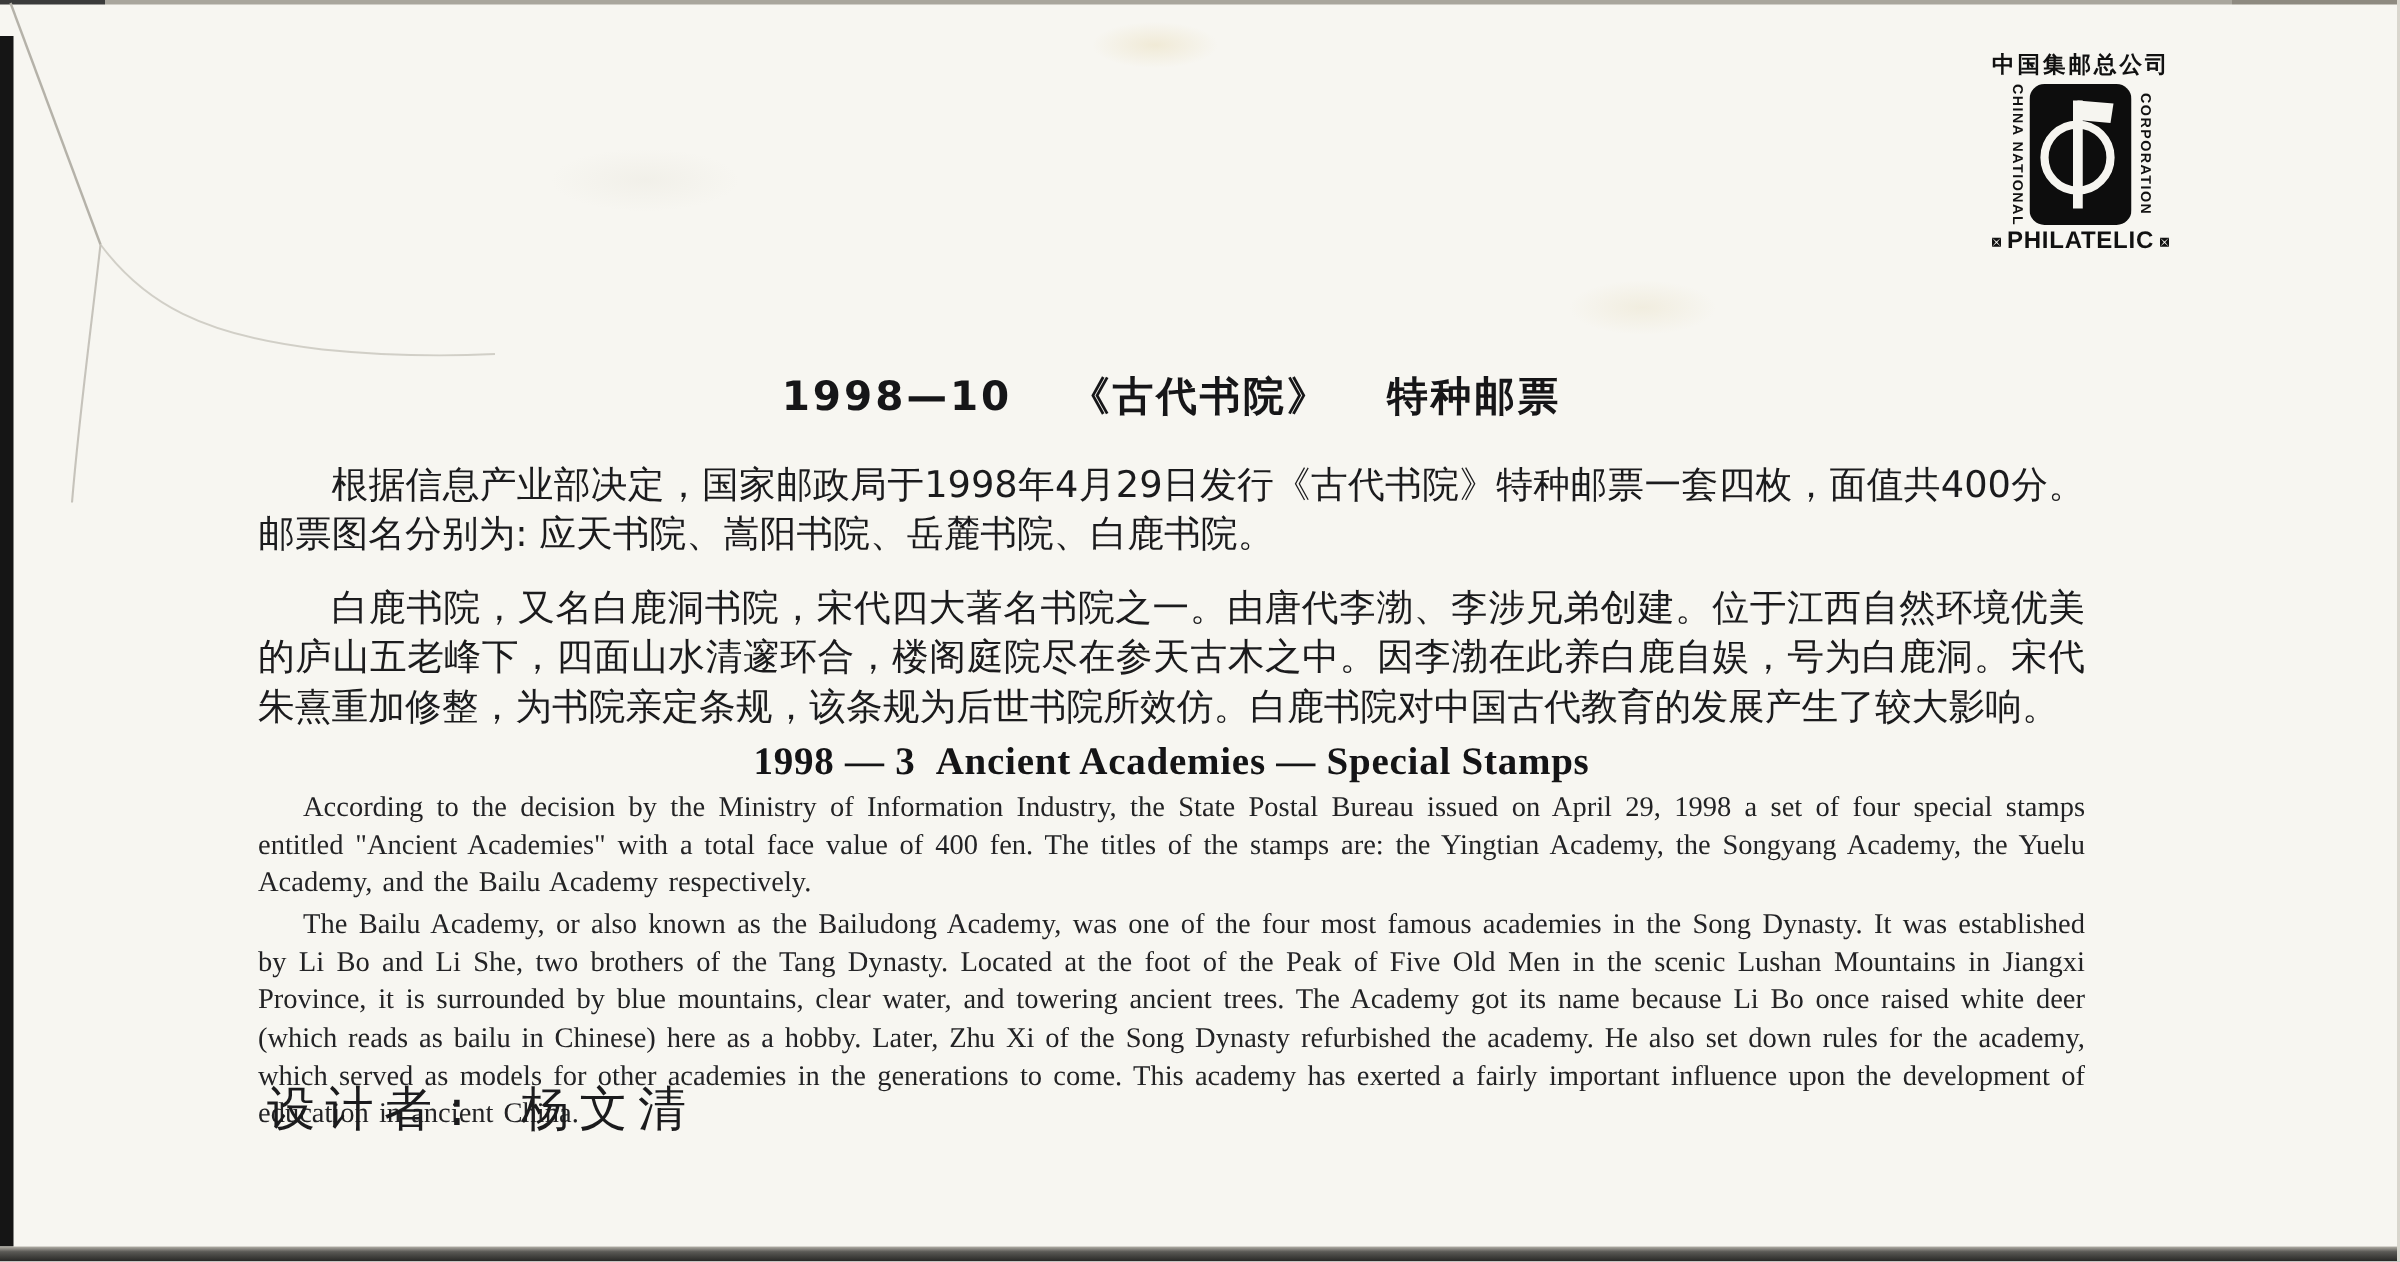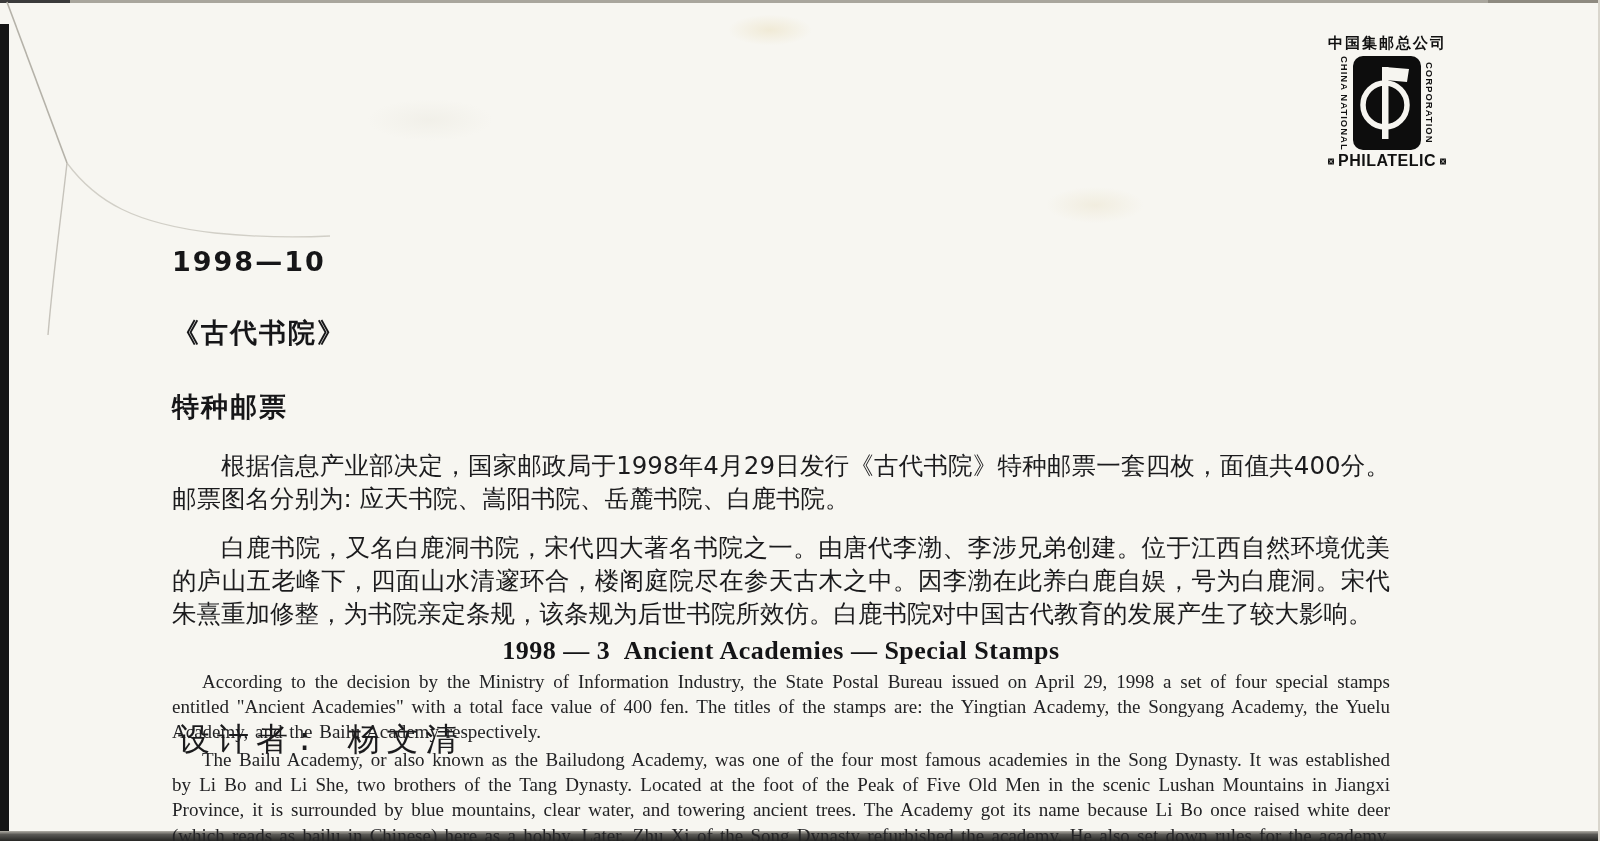--- a/index.html
+++ b/index.html
@@ -36,21 +36,21 @@
     white-space:nowrap; }
   .logo-box { width:68px; height:94px; margin:0 1px; }
   .logo-bottom { display:flex; align-items:center; justify-content:center; gap:4px; margin-top:2px;
     font-family:"Liberation Sans", sans-serif; font-weight:bold; font-size:16px; letter-spacing:.5px; }
   .bowtie { display:inline-block; }
 
   
   .content { position:absolute; left:172px; top:246px; width:1218px; }
 
   .cn-title { display:flex; justify-content:center; align-items:baseline; gap:38px;
-    font-family:"DejaVu Sans", sans-serif; font-size:27px; font-weight:600; letter-spacing:2px; color:#161618;flex-direction:column; }
+    font-family:"DejaVu Sans", sans-serif; font-size:27px; font-weight:600; letter-spacing:2px; color:#161618; }
 
   .cn-body p { margin:0; text-indent:2em; font-family:"DejaVu Sans", sans-serif;
     font-size:24.5px; line-height:33px; text-align:justify; color:#1b1b1d; }
   .cn-body .p1 { margin-top:24px; }
   .cn-body .p2 { margin-top:16px; }
 
   .en-title { margin-top:6px; text-align:center; font-family:"Liberation Serif", serif;
     font-weight:bold; font-size:26px; letter-spacing:.5px; color:#141416; }
 
   .en-body p { margin:3px 0 0; text-indent:30px; font-family:"Liberation Serif", serif;

